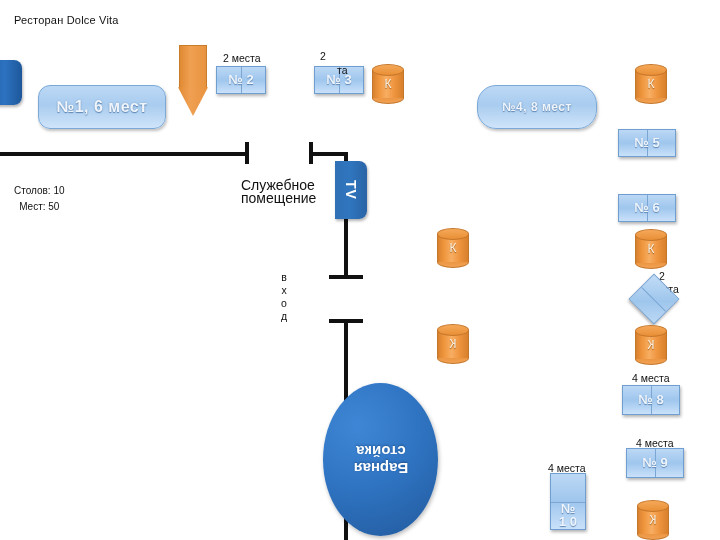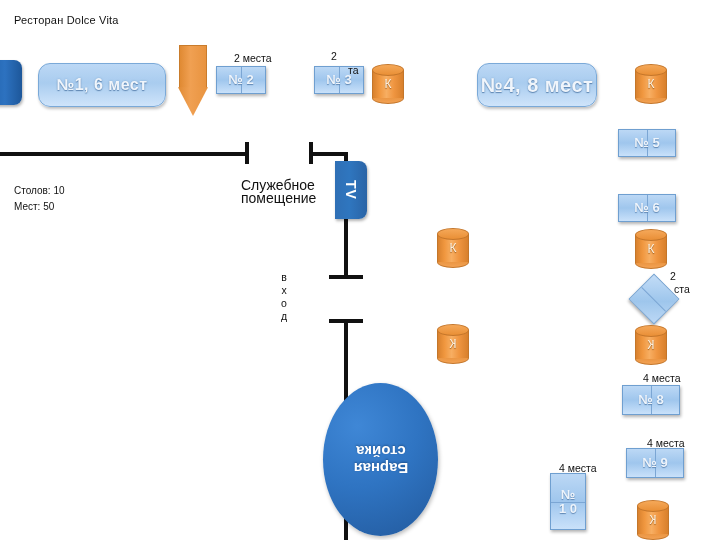--- a/index.html
+++ b/index.html
@@ -11,21 +11,21 @@
   #canvas {
     position: relative;
     width: 720px;
     height: 540px;
     background: #ffffff;
     overflow: hidden;
     font-family: "Liberation Sans", sans-serif;
   }
 
   
-  .abs { position: absolute; }
+  .abs { position: absolute; text-align: center; }
 
   
   .plan-title {
     left: 14px; top: 14px;
     font-size: 11px;
     color: #111111;
     letter-spacing: .2px;
     white-space: nowrap;
   }
   .stats {
@@ -63,20 +63,21 @@
     background: linear-gradient(to bottom, #bcd8f5 0%, #a9ccef 45%, #cfe4fa 100%);
     border: 1px solid #7aa9d8;
     box-shadow: 1px 2px 3px rgba(0,0,0,.25);
     display: flex;
     align-items: center;
     justify-content: center;
     color: #f0f5fb;
     font-weight: bold;
     text-shadow: 0 1px 1px rgba(90,130,175,.95), 0 0 2px rgba(120,160,200,.8);
     letter-spacing: .5px;
+    margin-top: 22px;
   }
 
   
   .table-duo {
     background: linear-gradient(to bottom, #bcd8f5 0%, #9fc6ed 50%, #c9e1fa 100%);
     border: 1px solid #6f9fd0;
     box-shadow: 1px 2px 3px rgba(0,0,0,.3);
     display: flex;
     align-items: center;
     justify-content: center;
@@ -104,21 +105,20 @@
     text-align: center;
     line-height: 1.05;
   }
 
   
   .seat-cap {
     position: absolute;
     font-size: 10.5px;
     color: #111111;
     white-space: nowrap;
-    margin-left: 11px;
   }
 
   
   .chair {
     position: absolute;
     width: 32px;
     height: 40px;
   }
   .chair .body {
     position: absolute;
@@ -319,21 +319,21 @@
     <span class="duo-label">№ 3</span>
   </div>
 
   <div class="chair" style="left:372px; top:64px;">
     <div class="cap-bot"></div>
     <div class="body"></div>
     <div class="cap-top"></div>
     <div class="ch-label">К</div>
   </div>
 
-  <div class="abs table-round" style="left:477px; top:63px; width:118px; height:42px; font-size:20px;">
+  <div class="abs table-round" style="left:477px; top:63px; width:118px; height:42px; font-size:12px;border-radius:19px;">
     <span>№4, 8 мест</span>
   </div>
 
   <div class="chair" style="left:635px; top:64px;">
     <div class="cap-bot"></div>
     <div class="body"></div>
     <div class="cap-top"></div>
     <div class="ch-label">К</div>
   </div>
 
@@ -380,21 +380,21 @@
   </div>
 
   <div class="chair flip" style="left:637px; top:500px;">
     <div class="cap-bot"></div>
     <div class="body"></div>
     <div class="cap-top"></div>
     <div class="ch-label">К</div>
   </div>
 
   <div class="seat-cap" style="left:548px; top:462px;">4 места</div>
-  <div class="table-duo vert" style="left:550px; top:473px; width:34px; height:55px;">
+  <div class="table-duo vert" style="left:550px; top:473px; width:34px; height:55px;align-items:flex-end;">
     <span class="split"></span>
     <span class="duo-label" style="width:22px; white-space:normal; word-break:break-all;">№ 1 0</span>
   </div>
 
   <div class="chair" style="left:437px; top:228px;">
     <div class="cap-bot"></div>
     <div class="body"></div>
     <div class="cap-top"></div>
     <div class="ch-label">К</div>
   </div>

